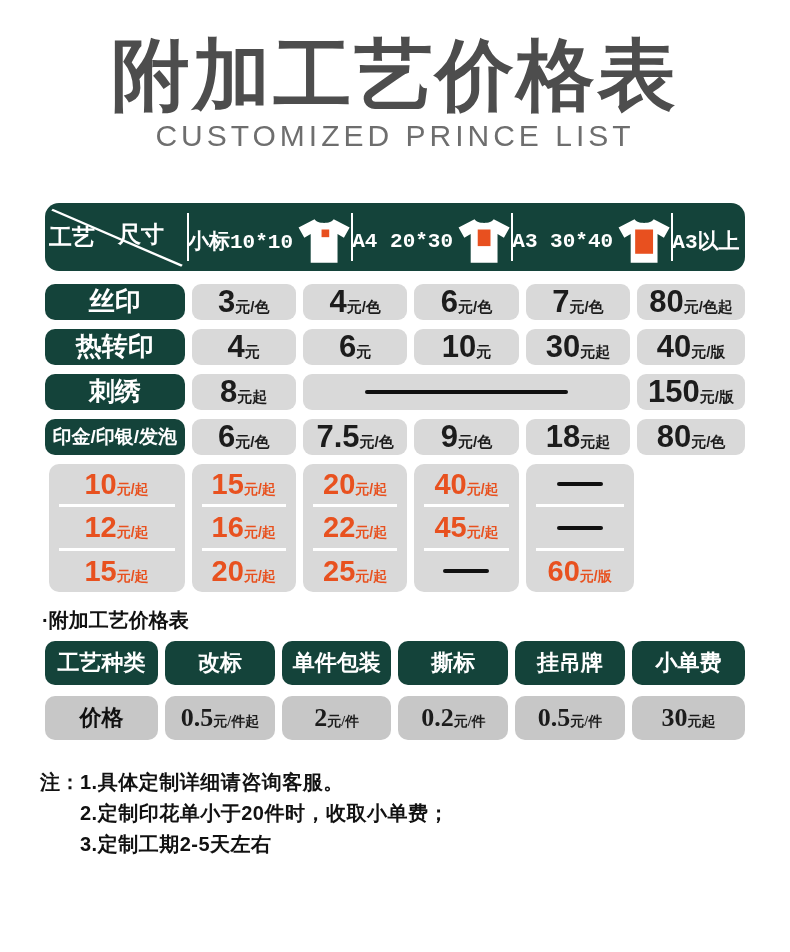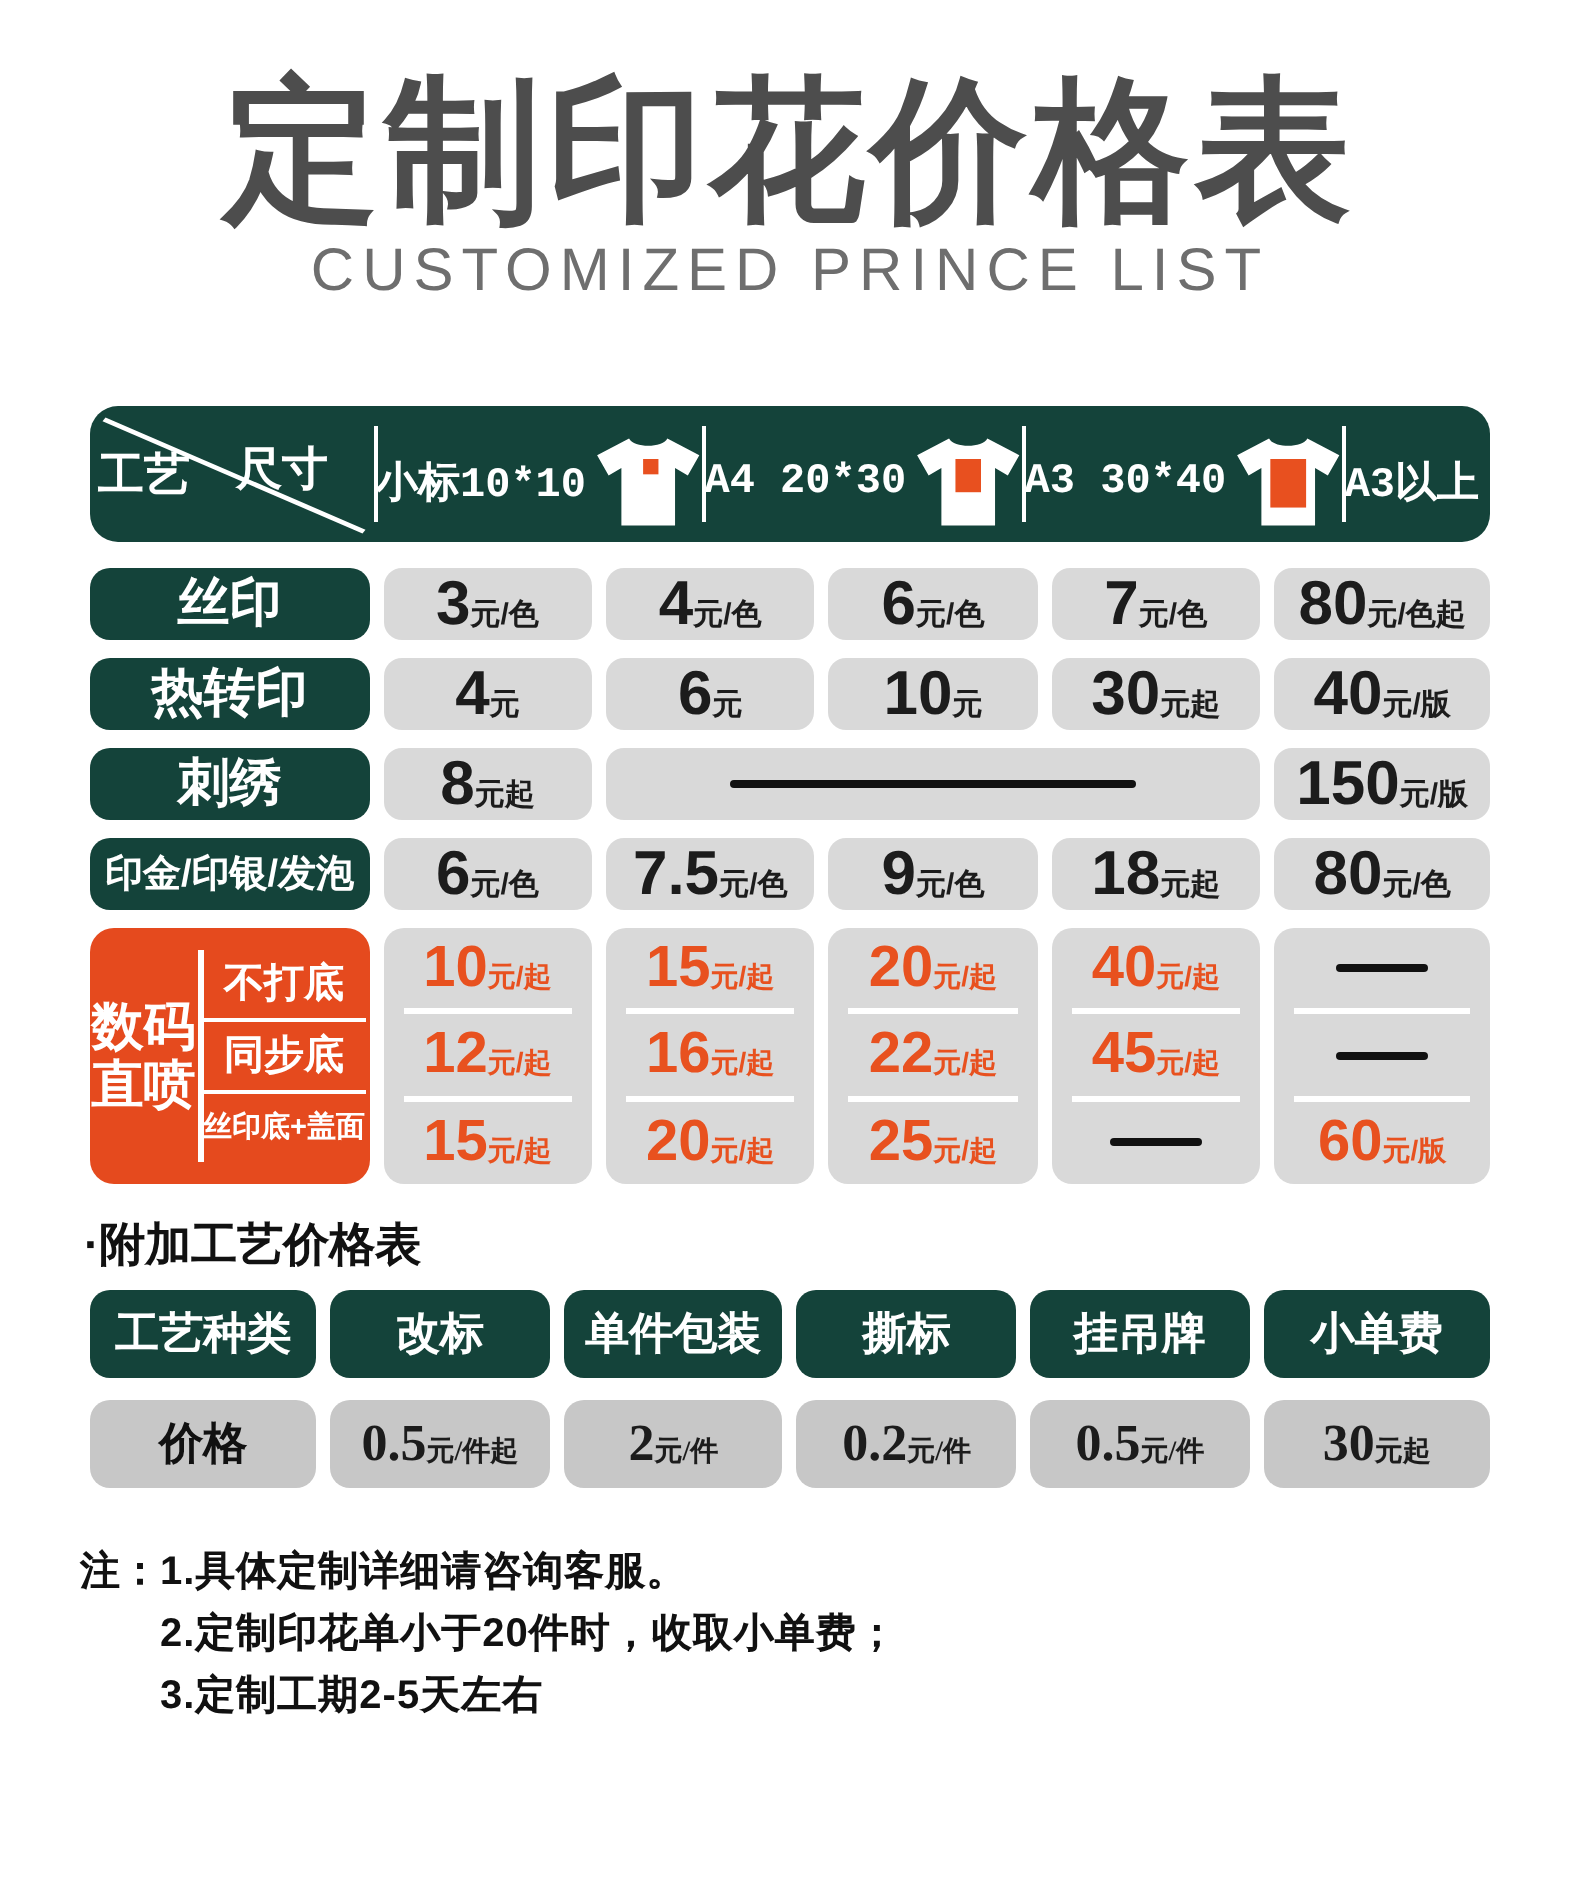--- a/index.html
+++ b/index.html
@@ -81,21 +81,21 @@
     background:#d9d9d9;border-radius:10px;margin:0 3.5px;
     display:flex;flex-direction:column;
   }
   .grid > .dcol:last-child{margin-right:0;}
   .dslot{flex:1;display:flex;align-items:center;justify-content:center;}
   .dcol .hsep{margin:0 10px;background:#fff;height:3px;}
   .dcol .num{font-size:29px;color:#e8511f;}
   .dcol .unit{font-size:14px;color:#e8511f;}
   
   .addon-title{
-    margin:15px 0 0 42px;font-size:23px;font-weight:800;color:#111;
+    margin:15px 0 0 42px;font-size:20px;font-weight:800;color:#111;
   }
   .arow{width:700px;margin-left:45px;display:grid;grid-template-columns:repeat(6,1fr);height:44px;font-family:Liberation Serif, serif;}
   .arow.heads{margin-top:7px;}
   .arow.vals{margin-top:11px;}
   .apill{
     background:#14433a;border-radius:10px;color:#fff;margin:0 3.5px;
     display:flex;align-items:center;justify-content:center;
     font-size:22px;font-weight:800;white-space:nowrap;
   }
   .acell{
@@ -110,21 +110,21 @@
   
   .notes{margin:27px 0 0 40px;display:flex;color:#111;}
   .nprefix{font-size:20px;font-weight:800;line-height:31px;}
   .nlines div{font-size:20px;font-weight:800;line-height:31px;letter-spacing:0.5px;}
 </style>
 </head>
 <body>
 
 <div>
 
-  <div class="title">定制印花价格表</div>
+  <div class="title">附加工艺价格表</div>
   <div class="subtitle">CUSTOMIZED PRINCE LIST</div>
 
   <div class="ptable">
 
     <div class="thead grid">
       <div class="corner">
         <svg viewBox="0 0 143 92" preserveAspectRatio="none">
           <line x1="7" y1="9" x2="137" y2="85" stroke="#ffffff" stroke-width="3"></line>
         </svg>
         <span class="c-top">尺寸</span>
@@ -290,33 +290,20 @@
         </div>
       <div class="cell">
           <span class="price">
             <span class="num">80</span>
             <span class="unit">元/色</span>
           </span>
         </div>
     </div>
 
     <div class="digital grid">
-      <div class="dlabel">
-        <div class="dname">
-          <span>数码</span>
-          <span>直喷</span>
-        </div>
-        <div class="dsubs">
-          <div class="dsub">不打底</div>
-          <div class="hsep"></div>
-          <div class="dsub">同步底</div>
-          <div class="hsep"></div>
-          <div class="dsub tiny">丝印底+盖面</div>
-        </div>
-      </div>
 
       <div class="dcol">
         <div class="dslot">
             <span class="price">
               <span class="num">10</span>
               <span class="unit">元/起</span>
             </span>
           </div>
         <div class="hsep"></div>
         <div class="dslot">

